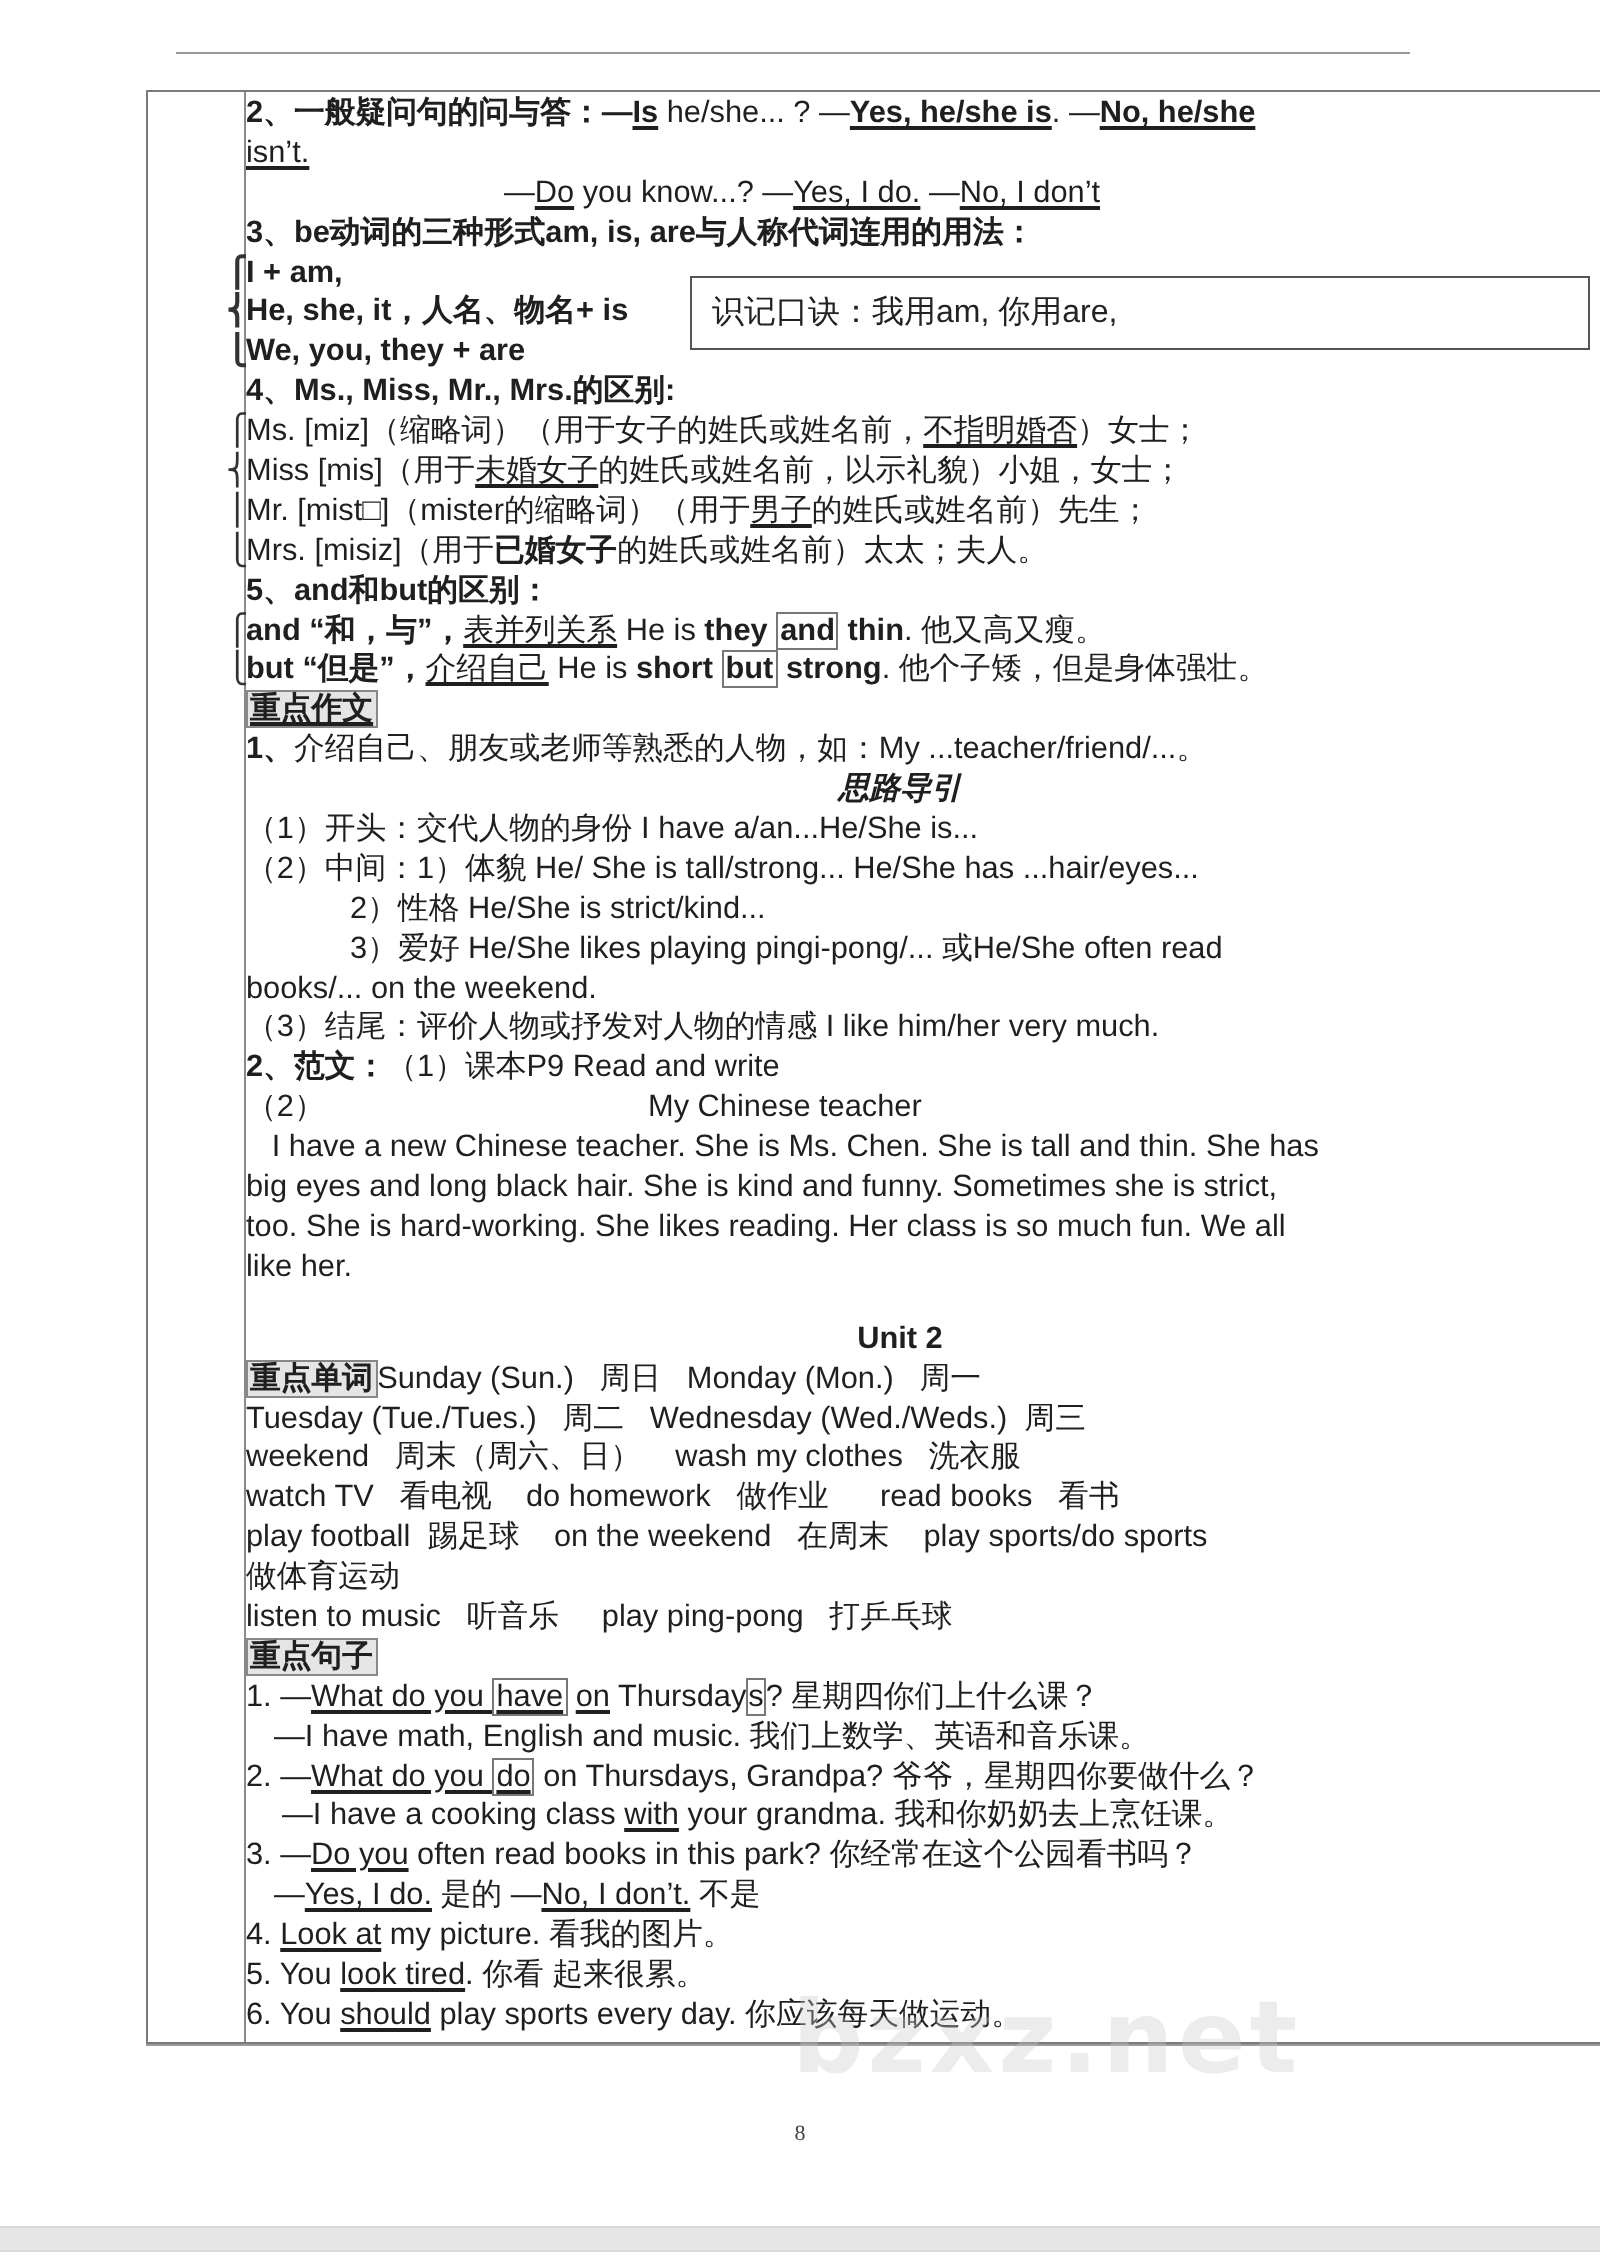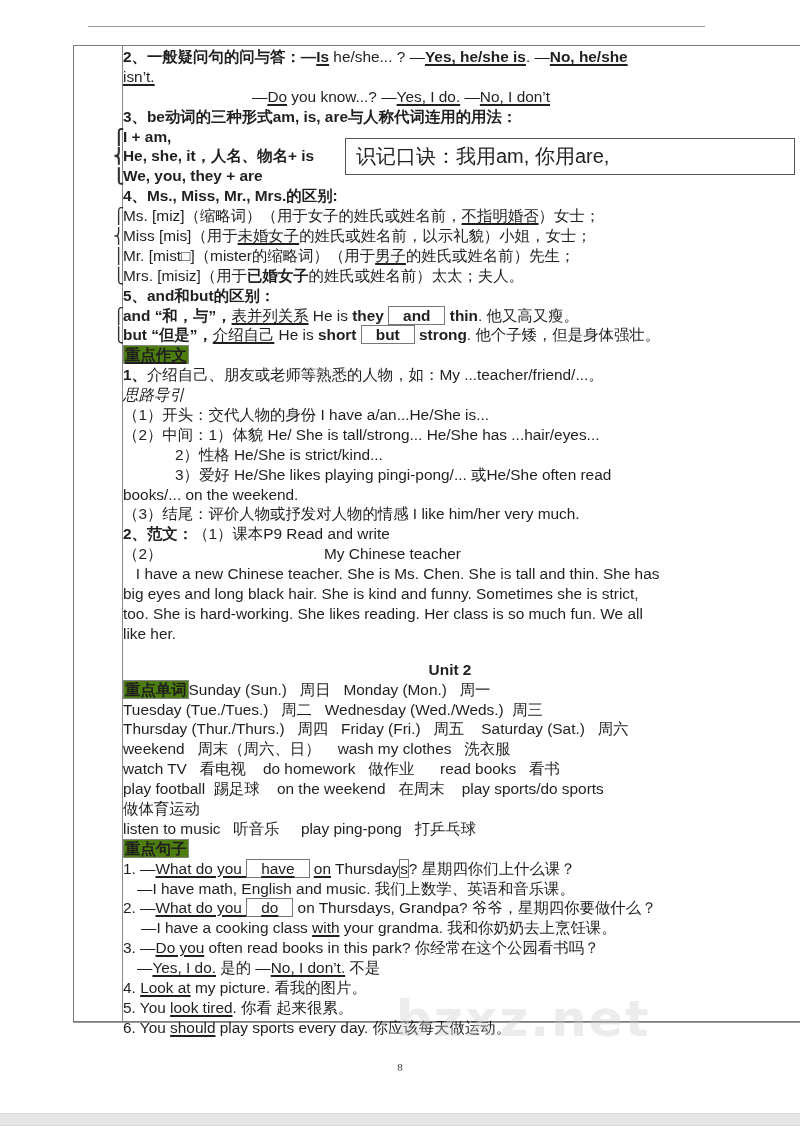--- a/index.html
+++ b/index.html
@@ -16,31 +16,31 @@
   }
   .left-cell { position: absolute; left: 0; top: 0; width: 48px; height: 100%; border-right: 1px solid #8a8a8a; }
   .content {
     position: absolute; left: 49px; top: 1px; width: 654px;
     font-size: 15.4px; line-height: 19.9px; color: #1f1f1f;
   }
   .line { white-space: nowrap; height: 19.9px; position: relative; }
   .b { font-weight: bold; }
   .u { text-decoration: underline; text-decoration-thickness: 1.5px; text-underline-offset: 2px; }
   .bu { font-weight: normal; text-decoration: underline; text-decoration-thickness: 1.5px; text-underline-offset: 2px; }
-  .i { font-style: italic; font-weight: normal; }
-  .boxed { border: 1px solid #777; padding: 0 14px; }
-  .hl { background: #4d7c0f; border: 1px solid #888; font-weight: bold; padding: 0 1px; }
+  .i { font-style: italic; font-weight: bold; text-align: center; }
+  .boxed { border: 1px solid #777; padding: 0 1px; }
+  .hl { background: #e5e5e5; border: 1px solid #888; font-weight: bold; padding: 0 1px; }
   .center { text-align: center; }
   .ind1 { padding-left: 52px; }
   .ind2 { padding-left: 14px; }
   .brace { position: absolute; left: -10px; color: #333; font-size: 15px; }
   .callout {
     position: absolute; left: 345px; top: 138px; width: 450px; height: 37px;
     border: 1px solid #555; background: #fff; box-sizing: border-box;
-    font-size: 20px; line-height: 35px; padding-left: 10px; color: #222;
+    font-size: 16px; line-height: 35px; padding-left: 10px; color: #222;
   }
   .page-number {
     position: absolute; left: 392px; top: 1061px; width: 16px; text-align: center;
     font-family: "Liberation Serif", serif; font-size: 11px; color: #444;
   }
   .watermark {
     position: absolute; left: 396px; top: 990px; font-size: 50px; font-weight: bold;
     color: rgba(200,200,200,0.35); letter-spacing: 2px; pointer-events: none;
     font-family: "DejaVu Sans", sans-serif;
   }
@@ -90,21 +90,20 @@
     <div class="line"><span class="b">2、范文：</span><span>（1）课本P9 Read and write</span></div>
     <div class="line"><span>（2）</span><span style="position:absolute;left:201px">My Chinese teacher</span></div>
     <div class="line" style="white-space:pre">   I have a new Chinese teacher. She is Ms. Chen. She is tall and thin. She has</div>
     <div class="line">big eyes and long black hair. She is kind and funny. Sometimes she is strict,</div>
     <div class="line">too. She is hard-working. She likes reading. Her class is so much fun. We all</div>
     <div class="line">like her.</div>
 
     <div class="line b center" style="margin-top:16px">Unit  2</div>
     <div class="line"><span class="hl">重点单词</span><span style="white-space:pre">Sunday (Sun.)   周日   Monday (Mon.)   周一</span></div>
     <div class="line" style="white-space:pre">Tuesday (Tue./Tues.)   周二   Wednesday (Wed./Weds.)  周三</div>
-    <div class="line" style="white-space:pre">Thursday (Thur./Thurs.)   周四   Friday (Fri.)   周五    Saturday (Sat.)   周六</div>
     <div class="line" style="white-space:pre">weekend   周末（周六、日）    wash my clothes   洗衣服</div>
     <div class="line" style="white-space:pre">watch TV   看电视    do homework   做作业      read books   看书</div>
     <div class="line" style="white-space:pre">play football  踢足球    on the weekend   在周末    play sports/do sports</div>
     <div class="line">做体育运动</div>
     <div class="line" style="white-space:pre">listen to music   听音乐     play ping-pong   打乒乓球</div>
 
     <div class="line"><span class="hl">重点句子</span></div>
     <div class="line"><span>1. —</span><span class="bu">What do you </span><span class="bu boxed">have</span><span> </span><span class="bu">on</span><span> Thursday</span><span class="boxed" style="padding:0">s</span><span>?  星期四你们上什么课？</span></div>
     <div class="line ind2">—I have math, English and music.  我们上数学、英语和音乐课。</div>
     <div class="line"><span>2. —</span><span class="bu">What do you </span><span class="bu boxed">do</span><span> on Thursdays, Grandpa?   爷爷，星期四你要做什么？</span></div>

